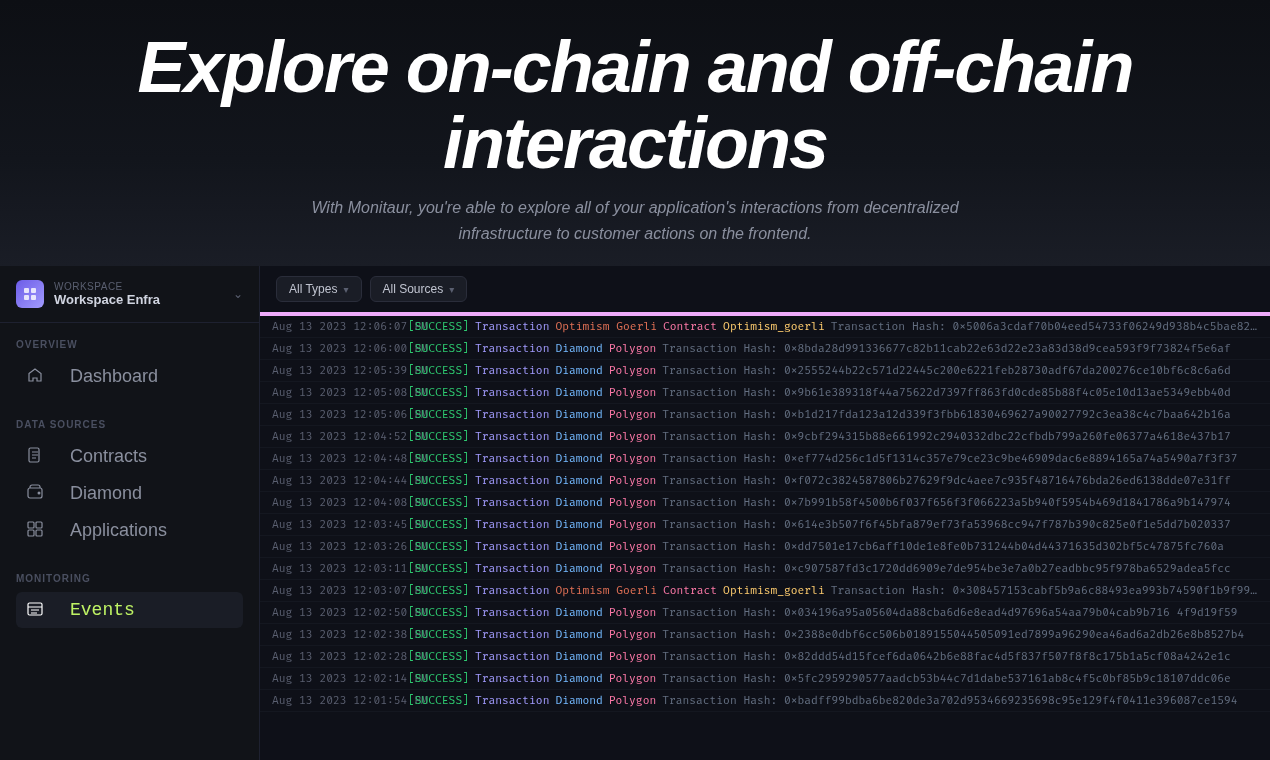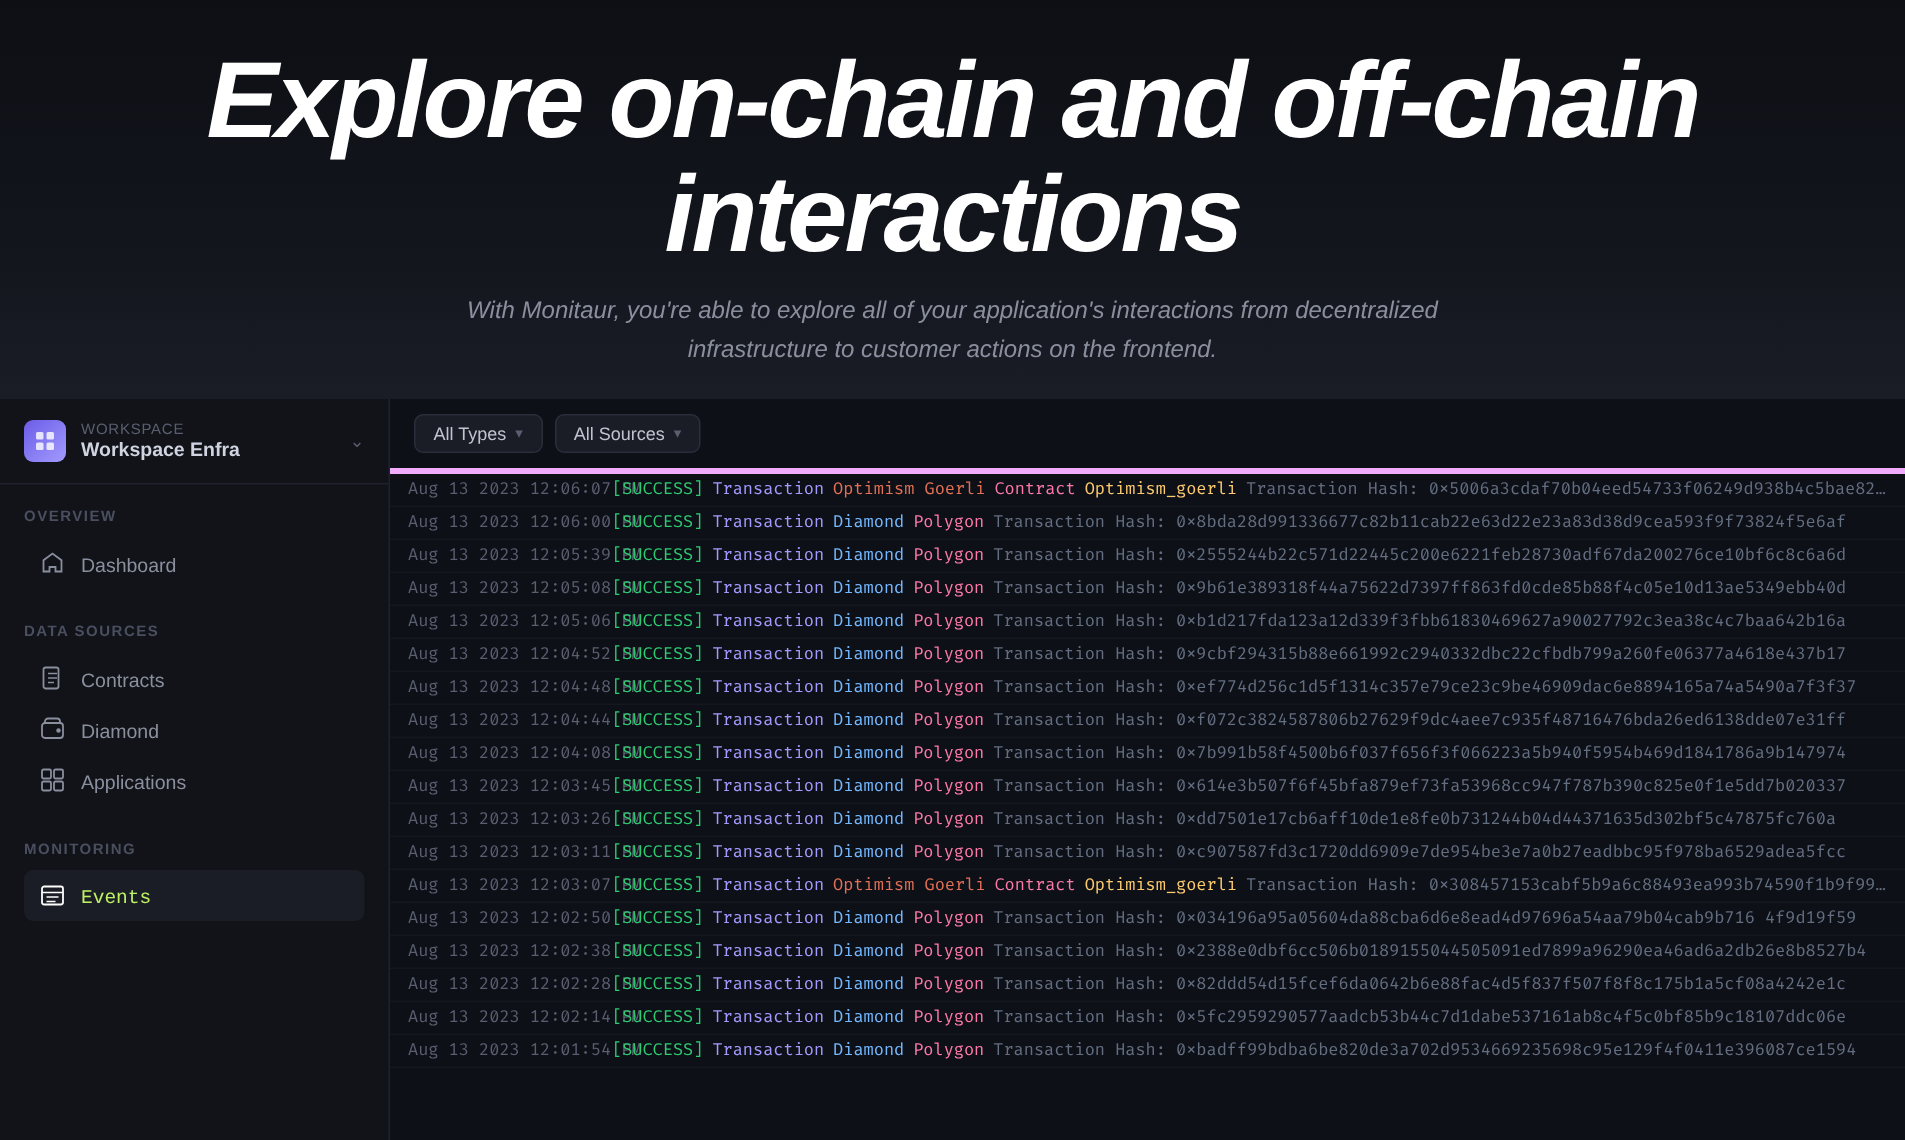--- a/index.html
+++ b/index.html
@@ -102,27 +102,27 @@
     .sidebar-section-label {
       font-size: 10px;
       color: #4a4f60;
       text-transform: uppercase;
       letter-spacing: 1px;
       margin-bottom: 8px;
       font-weight: 600;
     }
     .sidebar-item {
       display: flex;
-      align-items: flex-end;
-      gap: 10px;
+      align-items: flex-start;
+      gap: 26px;
       padding: 8px 10px;
       border-radius: 6px;
       cursor: pointer;
       color: #8a8f9e;
-      font-size: 13px;
+      font-size: 18px;
       transition: background 0.15s;
     }
     .sidebar-item.active {
       background: #1a1d26;
       color: #ffffff;
     }
     .sidebar-item-icon {
       width: 18px;
       height: 18px;
       display: flex;

